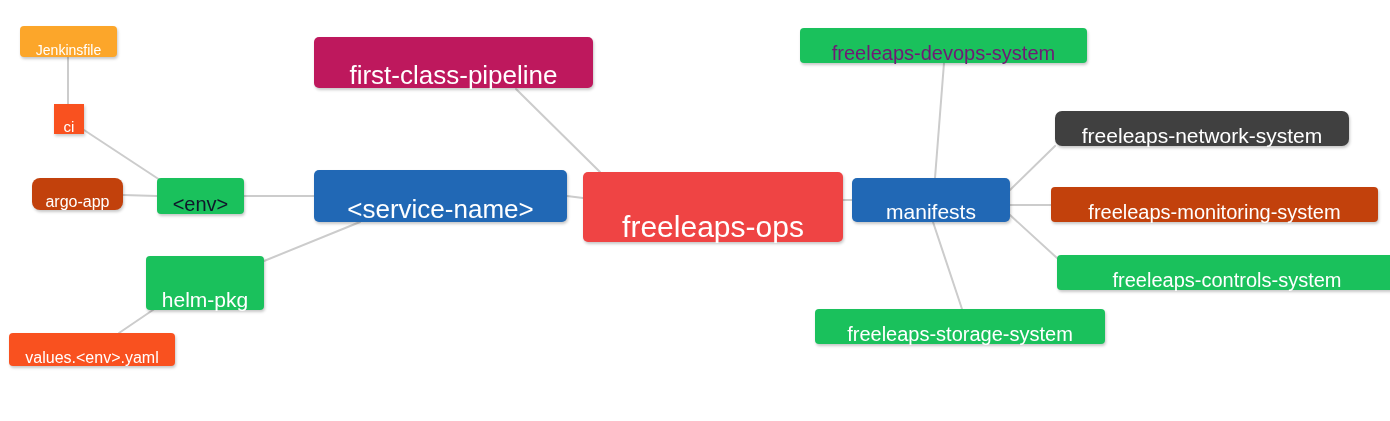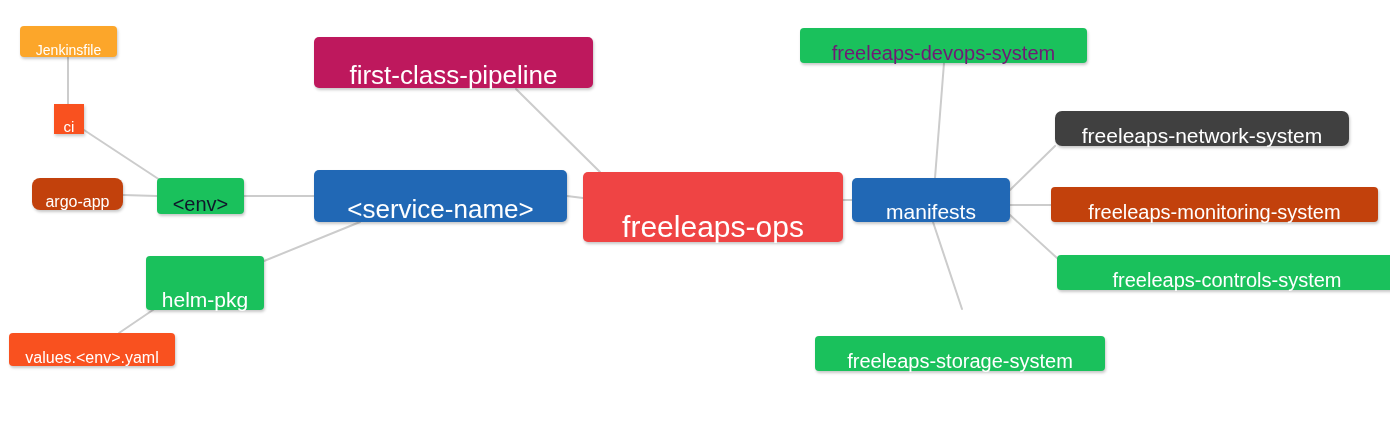--- a/index.html
+++ b/index.html
@@ -102,17 +102,17 @@
       </div>
       <div class="node" style="left: 1055px; top: 111px; width: 294px; height: 35px; background: #404040; font-size: 21px; border-radius: 7px; color: rgb(255, 255, 255);">
         <span class="node-label">freeleaps-network-system</span>
       </div>
       <div class="node" style="left: 1051px; top: 187px; width: 327px; height: 35px; background: #c2410c; font-size: 20px; border-radius: 4px; color: rgb(255, 255, 255);">
         <span class="node-label">freeleaps-monitoring-system</span>
       </div>
       <div class="node" style="left: 1057px; top: 255px; width: 340px; height: 35px; background: rgb(26, 193, 92); font-size: 20px; border-radius: 4px; color: rgb(255, 255, 255);">
         <span class="node-label">freeleaps-controls-system</span>
       </div>
-      <div class="node" style="left: 815px; top: 309px; width: 290px; height: 35px; background: rgb(26, 193, 92); font-size: 20px; border-radius: 4px; color: rgb(255, 255, 255); margin-top: 27px;">
+      <div class="node" style="left: 815px; top: 309px; width: 290px; height: 35px; background: rgb(26, 193, 92); font-size: 20px; border-radius: 4px; color: rgb(255, 255, 255);">
         <span class="node-label">freeleaps-storage-system</span>
       </div>
     </div>
 </div>
 
 </body></html>

